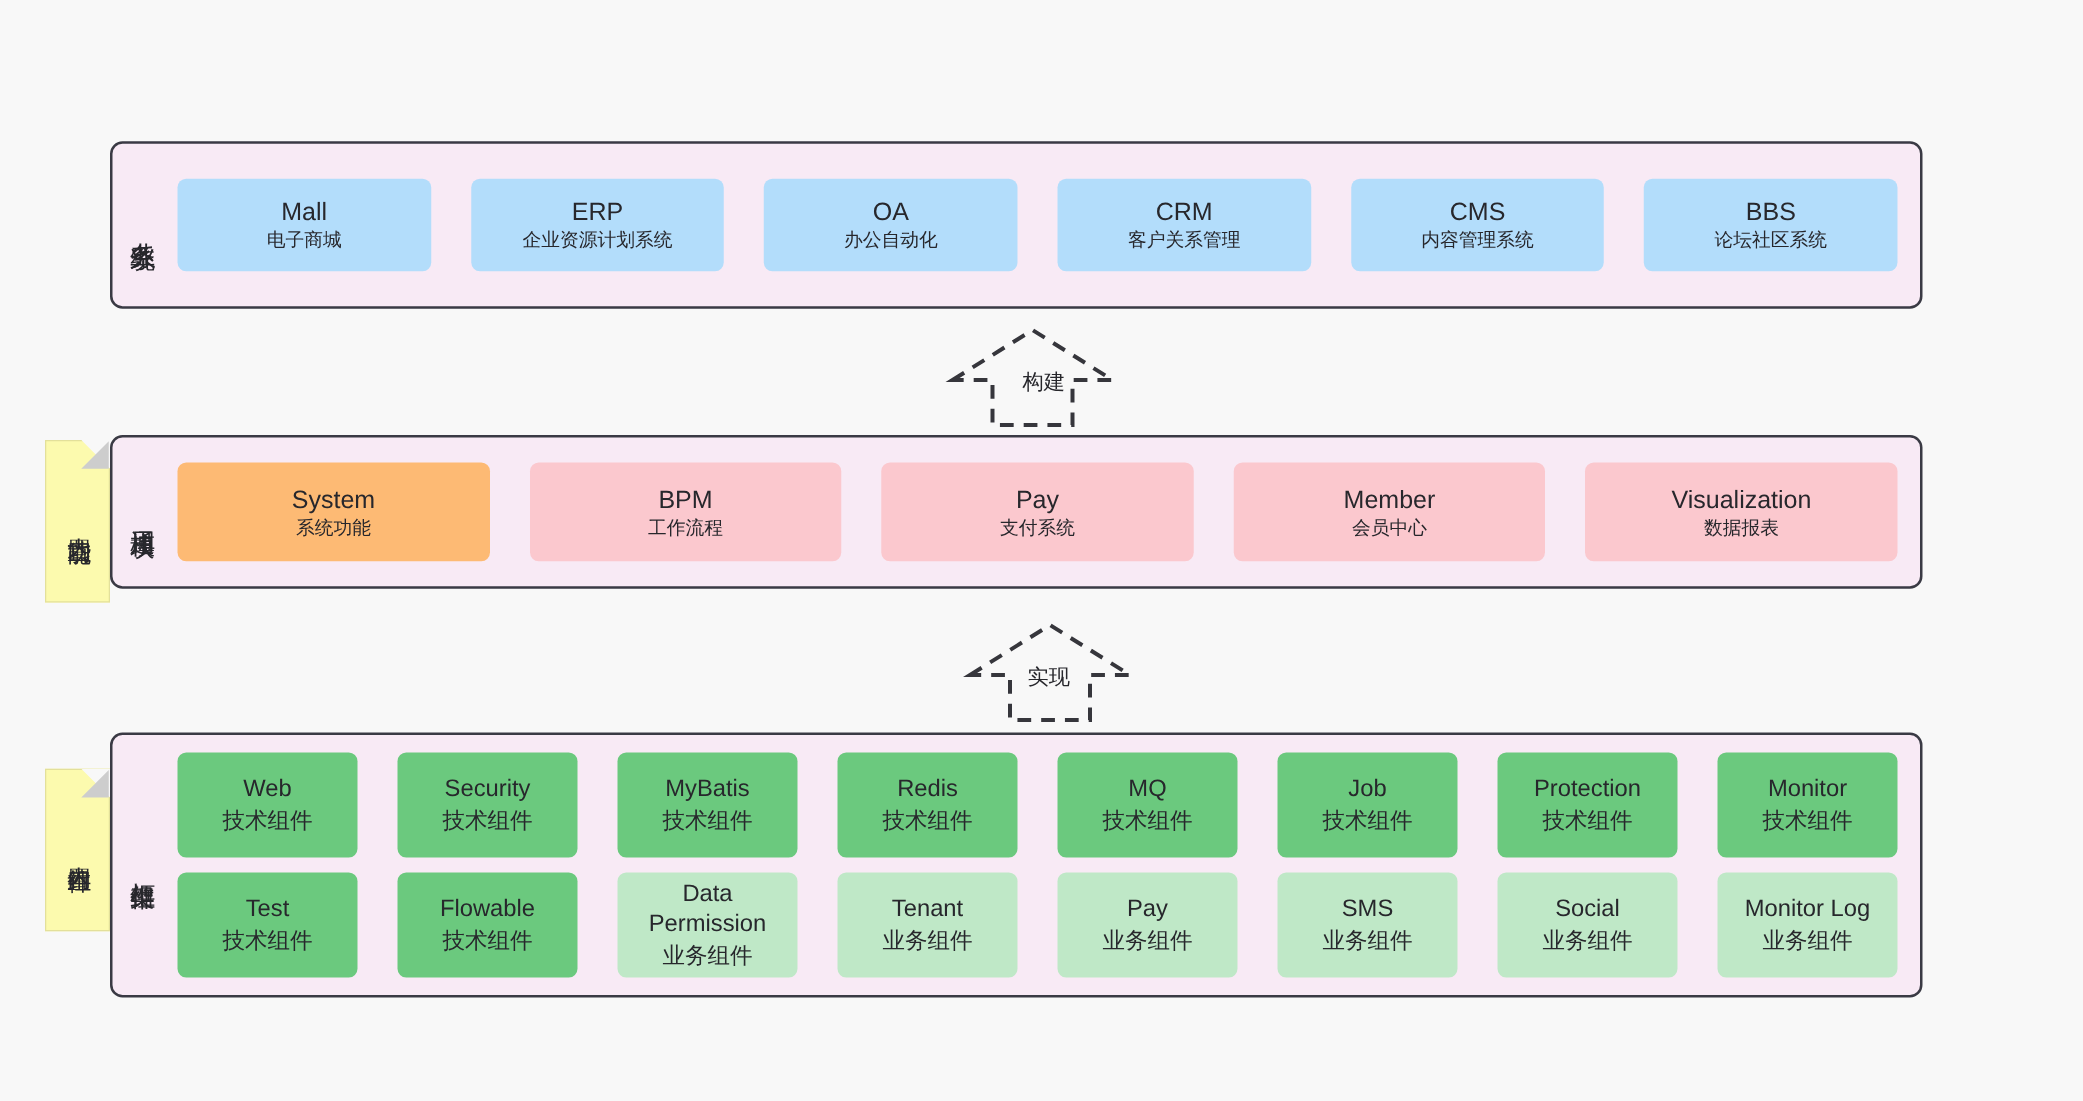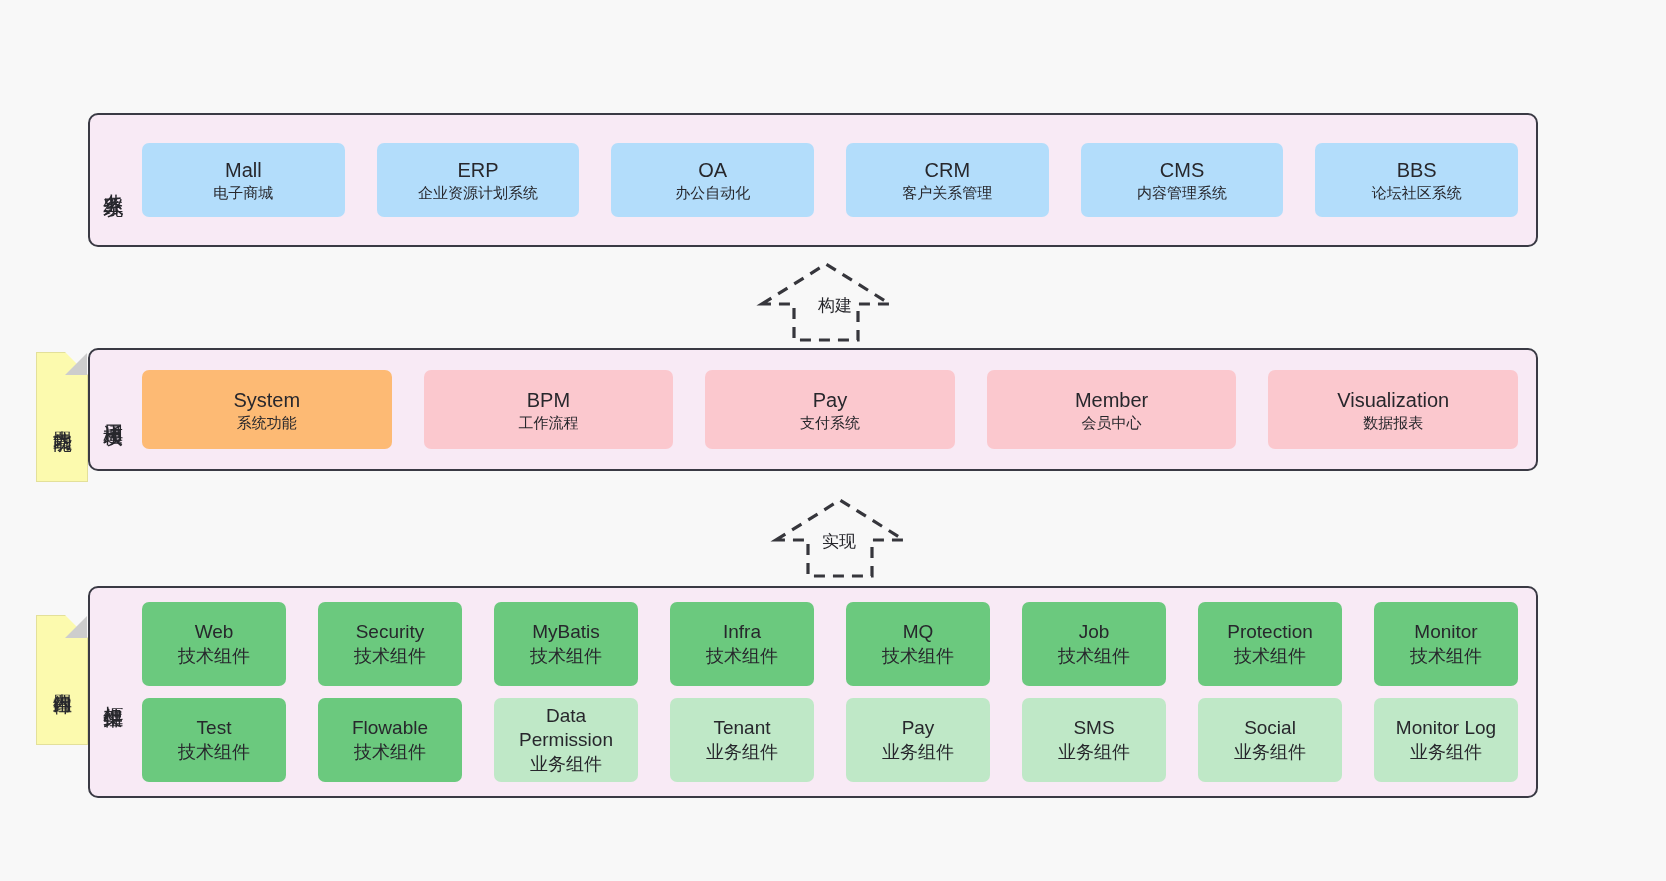--- a/index.html
+++ b/index.html
@@ -226,21 +226,21 @@
         </div>
         <div class="cell c-green">
           <span class="en">Security</span>
           <span class="cn">技术组件</span>
         </div>
         <div class="cell c-green">
           <span class="en">MyBatis</span>
           <span class="cn">技术组件</span>
         </div>
         <div class="cell c-green">
-          <span class="en">Infra</span>
+          <span class="en">Redis</span>
           <span class="cn">技术组件</span>
         </div>
         <div class="cell c-green">
           <span class="en">MQ</span>
           <span class="cn">技术组件</span>
         </div>
         <div class="cell c-green">
           <span class="en">Job</span>
           <span class="cn">技术组件</span>
         </div>

